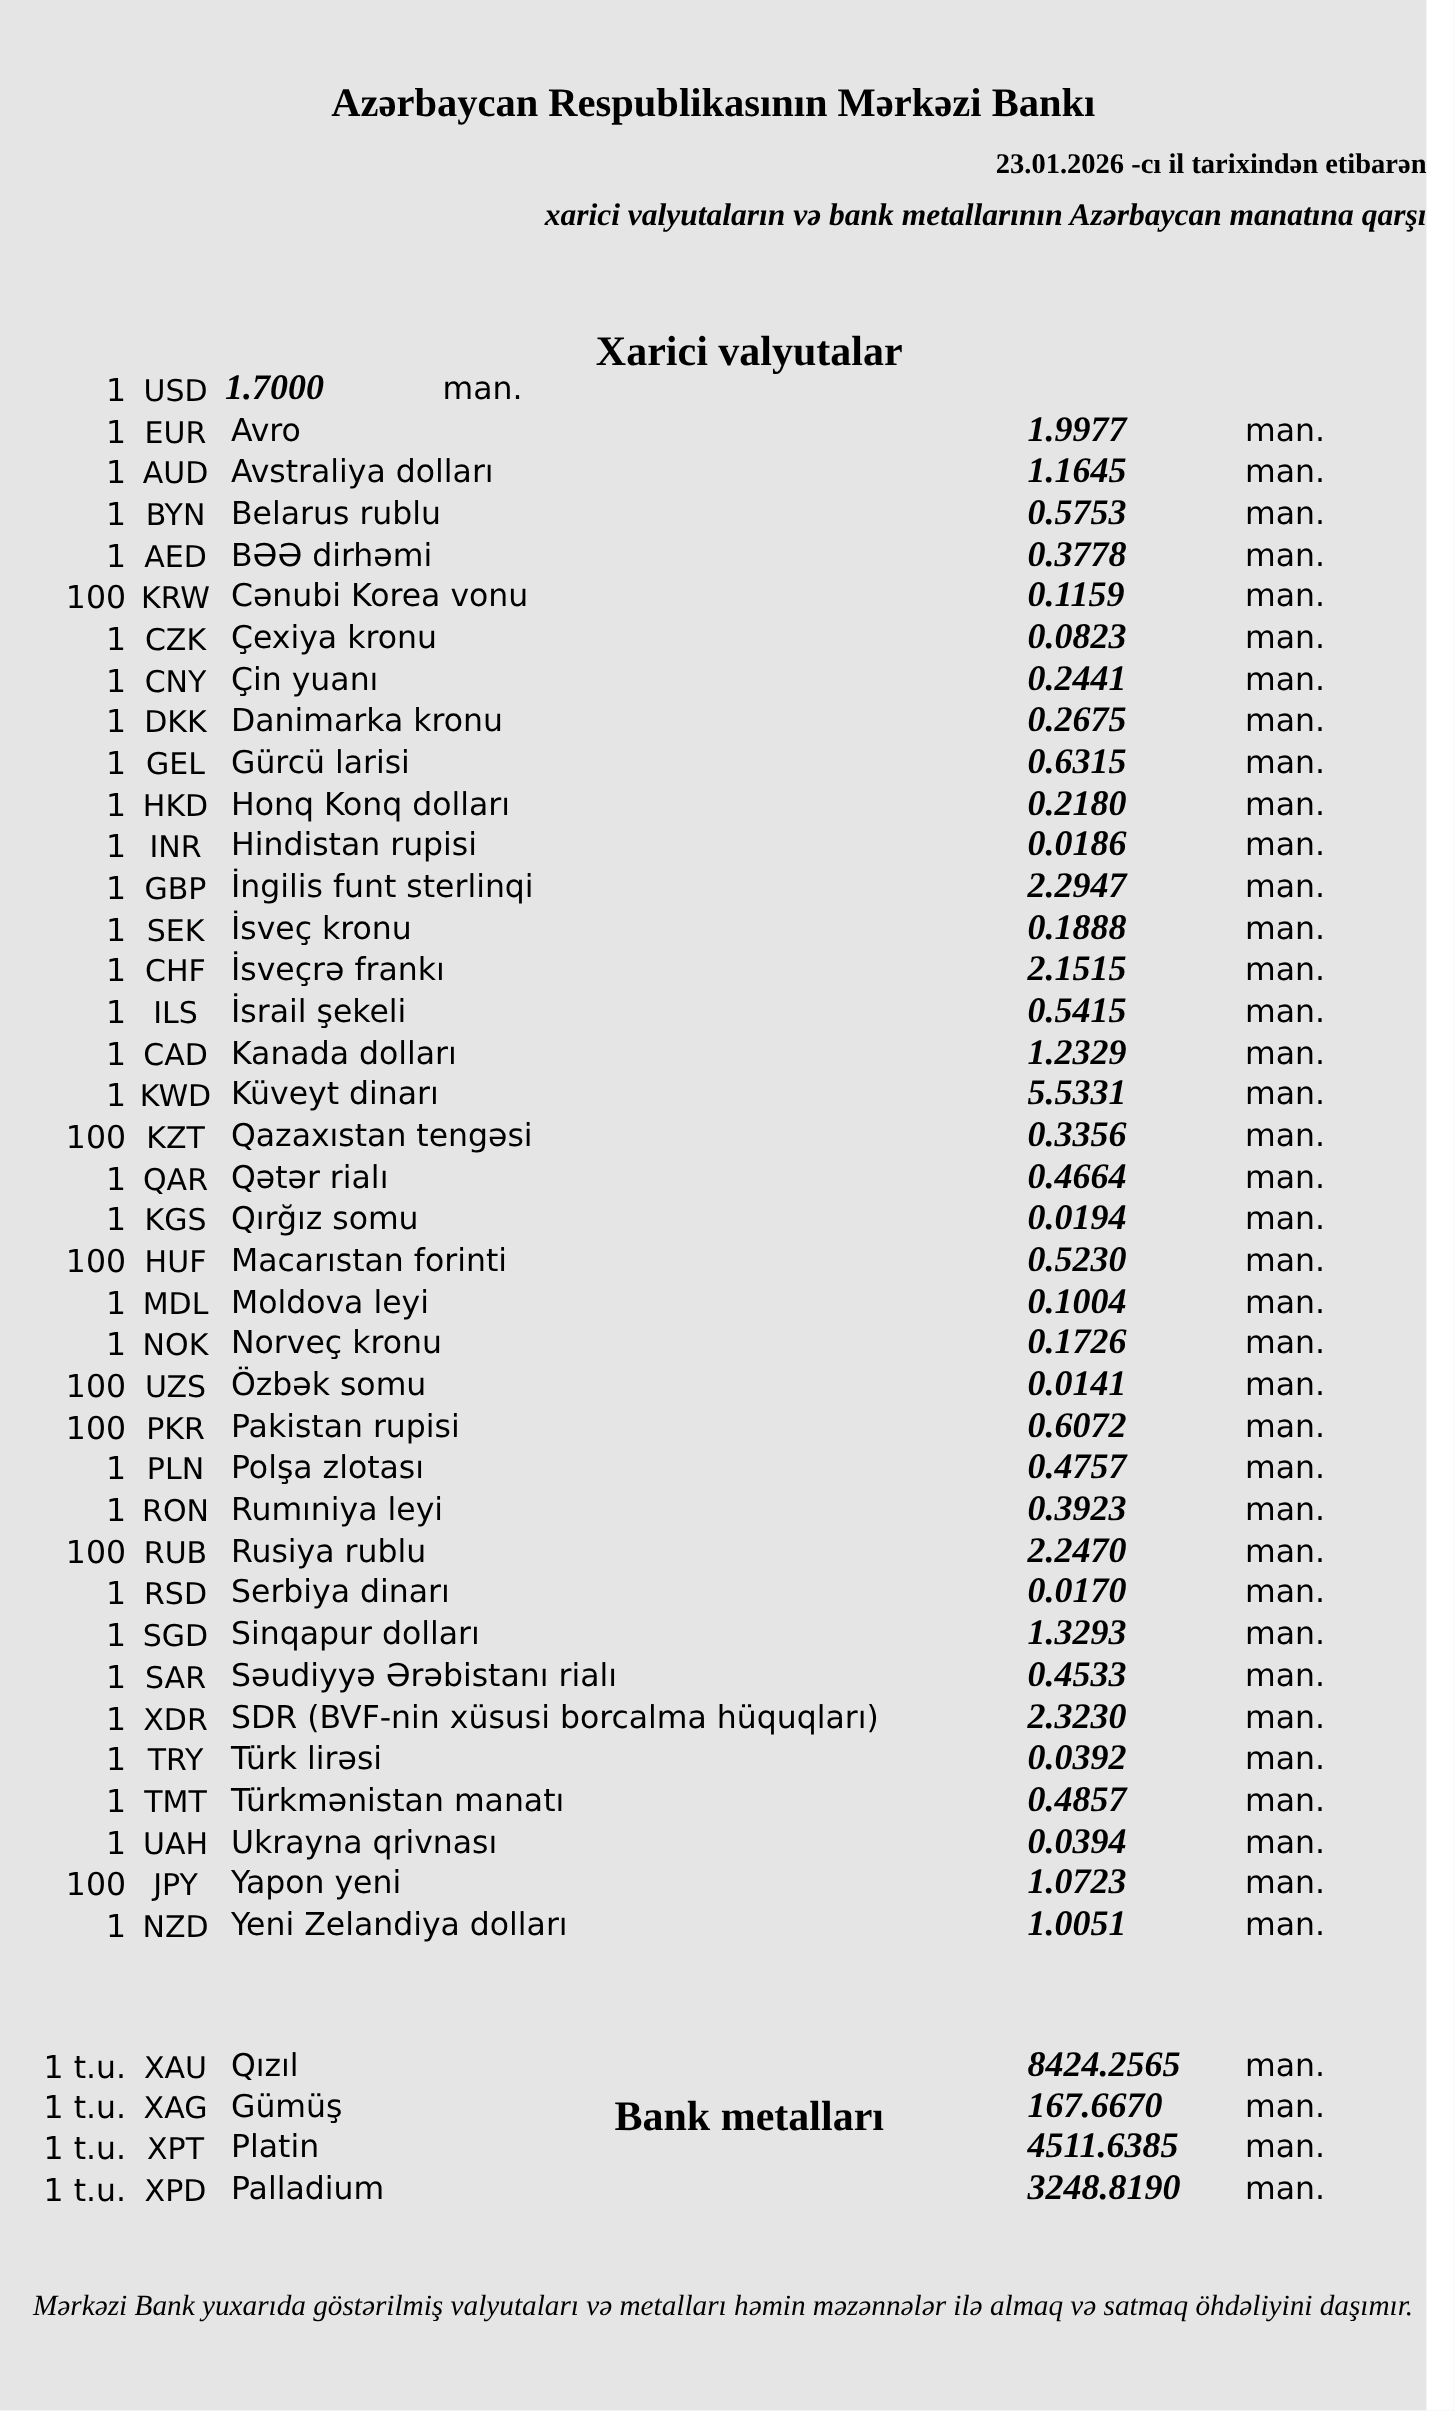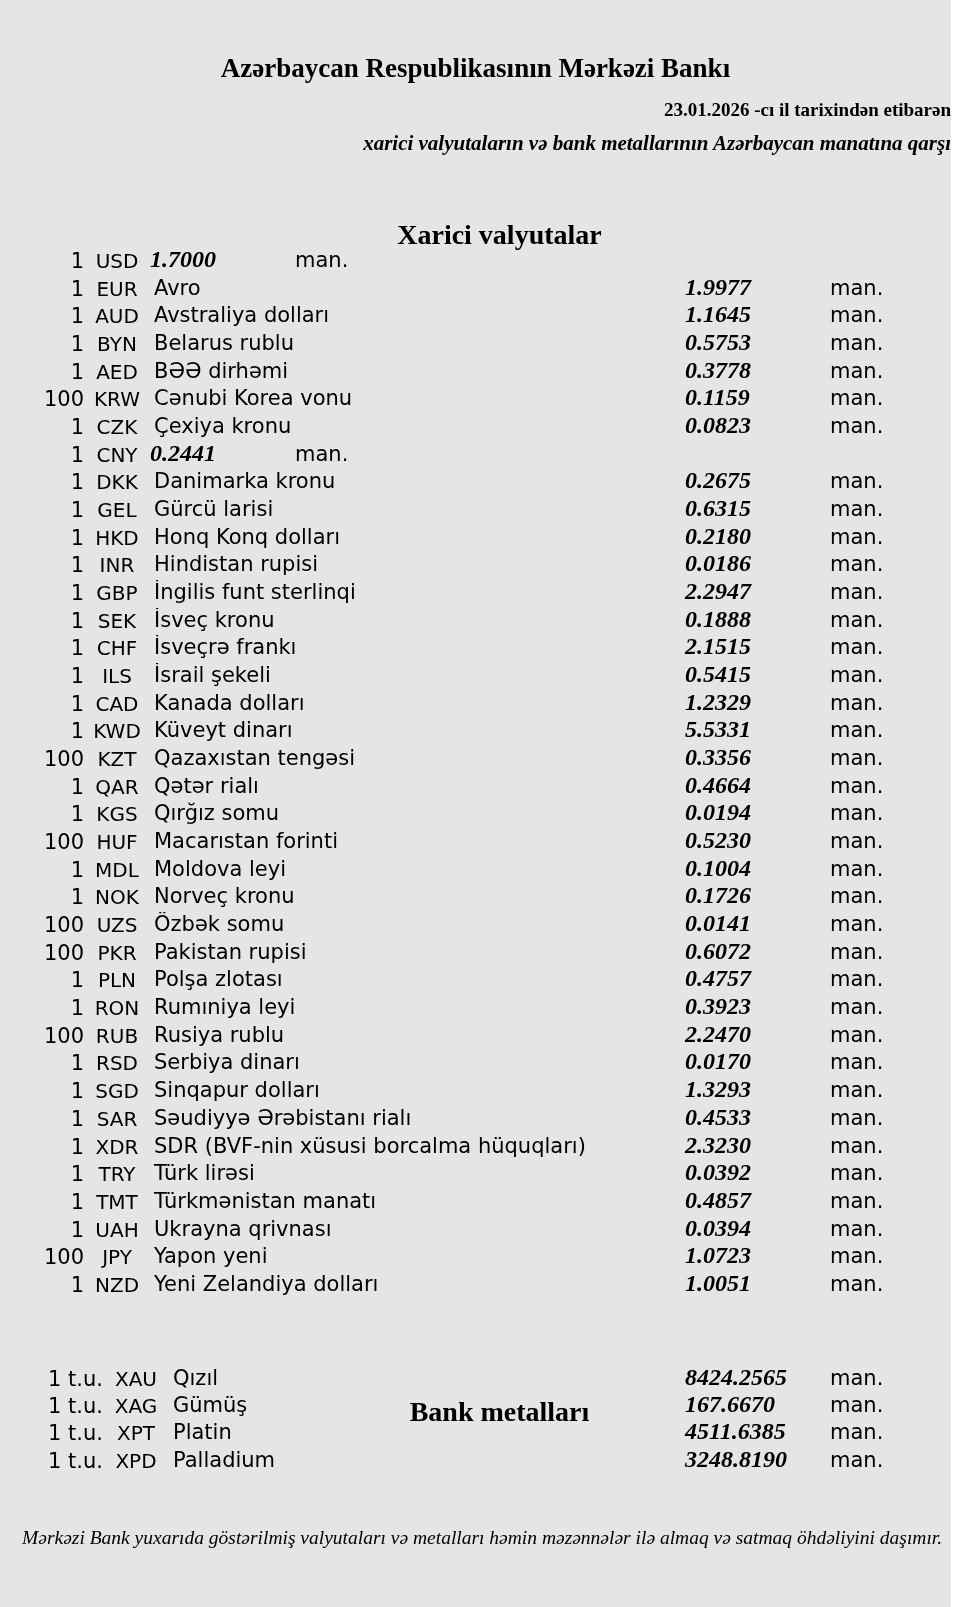--- a/index.html
+++ b/index.html
@@ -48,21 +48,21 @@
   .section-title.currencies { top: 219px; }
   .section-title.metals { top: 1396px; }
 
   
   .rate-table {
     position: absolute; left: 0; width: 969px;
     padding-right: 81px;
     box-sizing: border-box;
   }
   .rate-table.currencies { top: 246px; }
-  .rate-table.metals { top: 1364px; padding-left: 19px; }
+  .rate-table.metals { top: 1364px; }
 
   .row {
     display: flex;
     align-items: baseline;
     height: 27.68px;
   }
   .rate-table.metals .row { height: 27.2px; }
 
   .qty {
     width: 84px;
@@ -173,20 +173,21 @@
         <span class="qty">1</span>
         <span class="code">CZK</span>
         <span class="name">Çexiya kronu</span>
         <span class="rate">0.0823</span>
         <span class="unit">man.</span>
       </div>
 
       <div class="row">
         <span class="qty">1</span>
         <span class="code">CNY</span>
+        <span class="name">Çin yuanı</span>
         <span class="rate">0.2441</span>
         <span class="unit">man.</span>
       </div>
 
       <div class="row">
         <span class="qty">1</span>
         <span class="code">DKK</span>
         <span class="name">Danimarka kronu</span>
         <span class="rate">0.2675</span>
         <span class="unit">man.</span>

